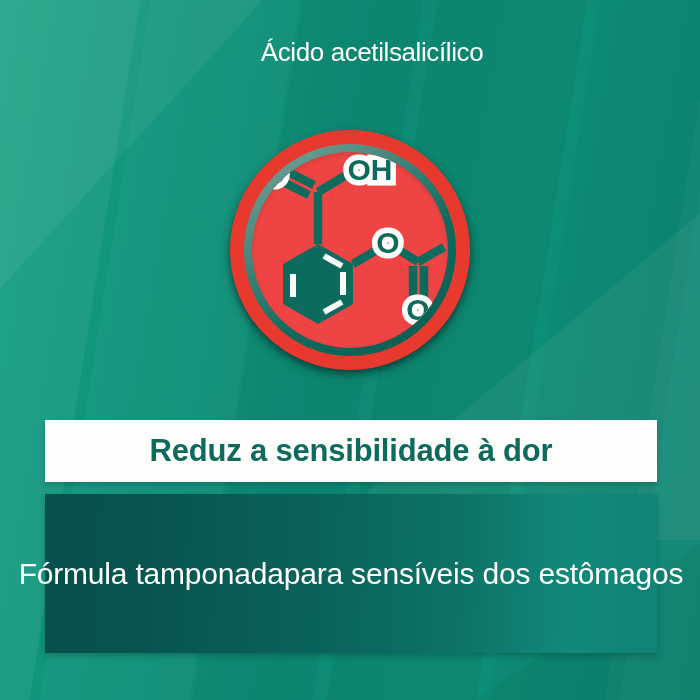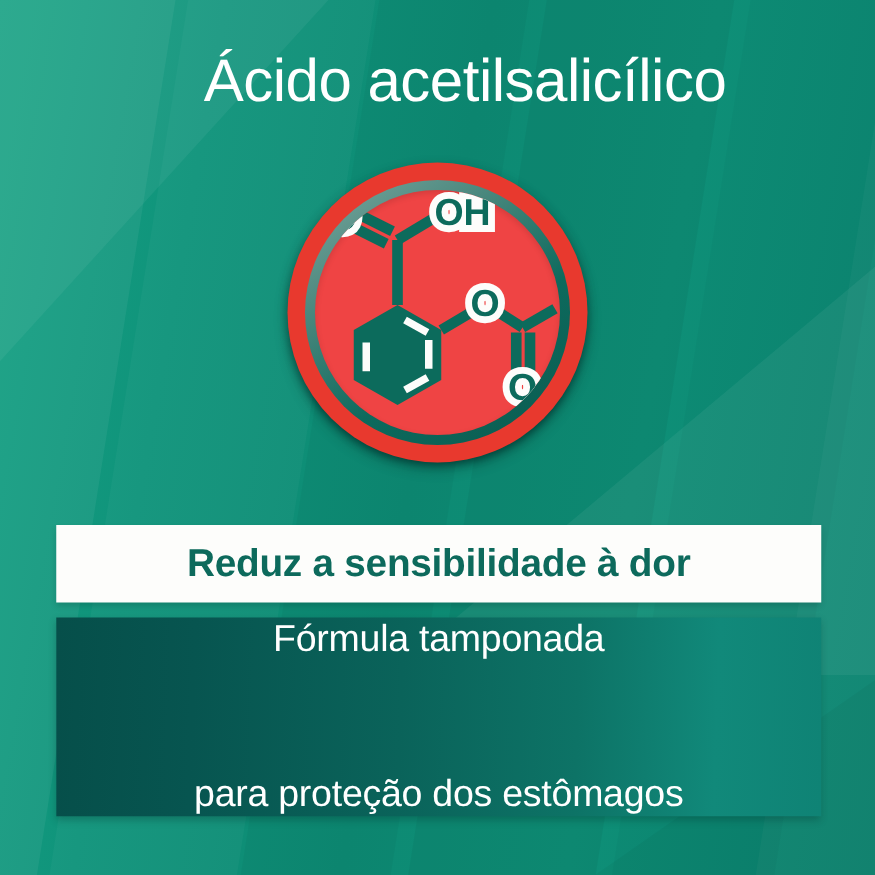--- a/index.html
+++ b/index.html
@@ -65,21 +65,21 @@
     clip-path: polygon(100% 0, 100% 100%, 0 100%);
   }
 
   
   .title {
     position: absolute;
     left: 0; right: 0;
     top: 38px;
     text-align: center;
     color: #ffffff;
-    font-size: 48px;
+    font-size: 26px;
     font-weight: 400;
     letter-spacing: -0.4px;
     line-height: 1.15;
     white-space: nowrap;
     margin-left: 44px;
   }
 
   
   .badge {
     position: absolute;
@@ -141,23 +141,23 @@
 
   .banner-dark {
     position: absolute;
     left: 45px;
     top: 494px;
     width: 612px;
     height: 159px;
     background: linear-gradient(92deg, #064f4a 0%, #075550 18%, #0a635a 45%, #0d7366 68%, #11897a 86%, #0f8375 100%);
     box-shadow: 0 3px 6px rgba(0,40,36,0.28);
     display: flex;
-    flex-direction: column;
+    flex-direction: row;
     align-items: center;
-    justify-content: space-between;
+    justify-content: center;
   }
   .banner-dark .line {
     color: #ffffff;
     font-size: 30px;
     font-weight: 400;
     line-height: 1.17;
     letter-spacing: -0.2px;
     white-space: nowrap;
     text-align: center;
   }
@@ -231,16 +231,16 @@
       </svg>
     </div>
   </div>
 
   <div class="banner-light">
     <span class="txt">Reduz a sensibilidade à dor</span>
   </div>
 
   <div class="banner-dark">
     <div class="line">Fórmula tamponada</div>
-    <div class="line">para proteção dos estômagos</div>
+    <div class="line">para sensíveis dos estômagos</div>
   </div>
 
 </div>
 
 </body></html>

